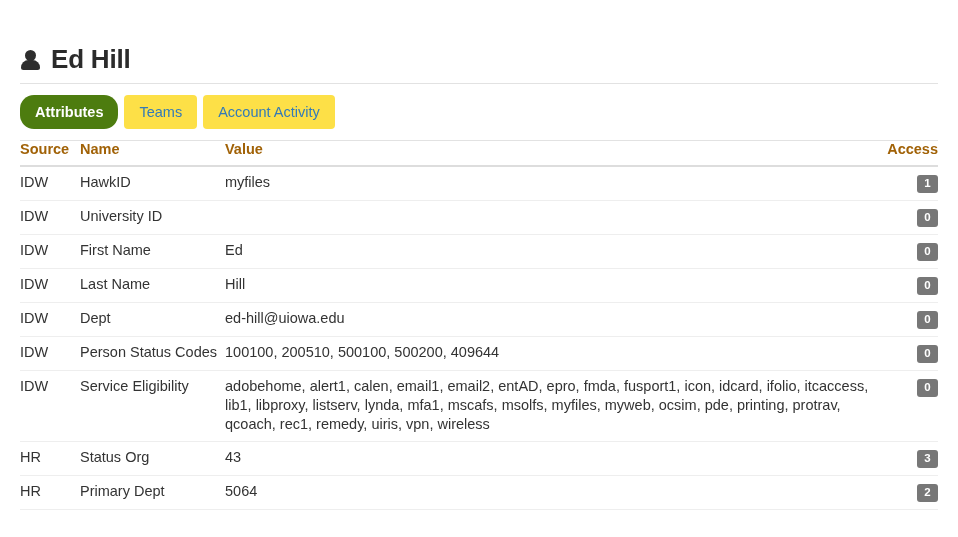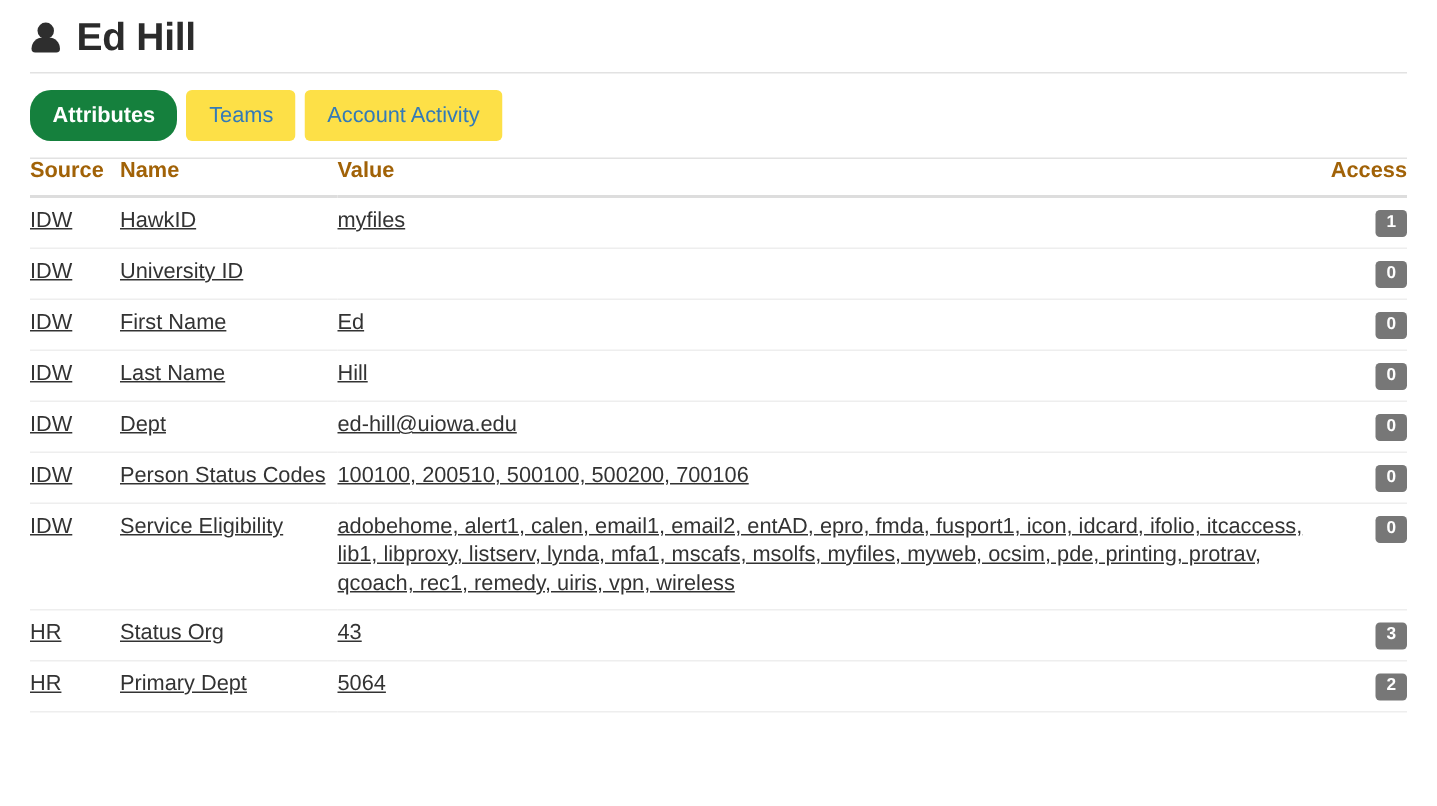--- a/index.html
+++ b/index.html
@@ -22,20 +22,21 @@
     padding: 0 20px;
   }
 
   
   .page-header {
     display: flex;
     align-items: center;
     gap: 9px;
     padding-top: 9px;
     padding-bottom: 7px;
+    margin-top: 35px;
   }
   .user-icon {
     display: inline-block;
     width: 22px;
     height: 24px;
     position: relative;
     flex: none;
   }
   .user-icon .head {
     position: absolute;
@@ -84,21 +85,21 @@
     line-height: 18px;
     padding: 7px 14px;
     border-radius: 4px;
     color: #337ab7;
     background: #fde047;
     border: 1px solid transparent;
     cursor: pointer;
     white-space: nowrap;
   }
   .tab.active {
-    background: #15803d;
+    background: #4d7c0f;
     color: #ffffff;
     font-weight: bold;
     border-radius: 14px;
   }
 
   
   .description {
     font-size: 14.5px;
     line-height: 21px;
     color: #333333;
@@ -127,21 +128,20 @@
   table.attrs td.access-col {
     text-align: right;
   }
   table.attrs td {
     padding: 6px 0 7px 0;
     border-bottom: 1px solid #eeeeee;
     vertical-align: top;
     line-height: 19px;
     color: #333333;
     word-wrap: break-word;
-    text-decoration: underline;
   }
   table.attrs tr:last-child td {
     border-bottom: 1px solid #eeeeee;
   }
   .col-source { width: 60px; }
   .col-name   { width: 145px; }
   .col-value  { width: 645px; }
   .col-access { width: 68px; }
 
   .badge {
@@ -223,21 +223,21 @@
         </tr>
         <tr>
           <td>IDW</td>
           <td>Dept</td>
           <td>ed-hill@uiowa.edu</td>
           <td class="access-col"><span class="badge">0</span></td>
         </tr>
         <tr>
           <td>IDW</td>
           <td>Person Status Codes</td>
-          <td>100100, 200510, 500100, 500200, 700106</td>
+          <td>100100, 200510, 500100, 500200, 409644</td>
           <td class="access-col"><span class="badge">0</span></td>
         </tr>
         <tr>
           <td>IDW</td>
           <td>Service Eligibility</td>
           <td>adobehome, alert1, calen, email1, email2, entAD, epro, fmda, fusport1, icon, idcard, ifolio, itcaccess, lib1, libproxy, listserv, lynda, mfa1, mscafs, msolfs, myfiles, myweb, ocsim, pde, printing, protrav, qcoach, rec1, remedy, uiris, vpn, wireless</td>
           <td class="access-col"><span class="badge">0</span></td>
         </tr>
         <tr>
           <td>HR</td>

